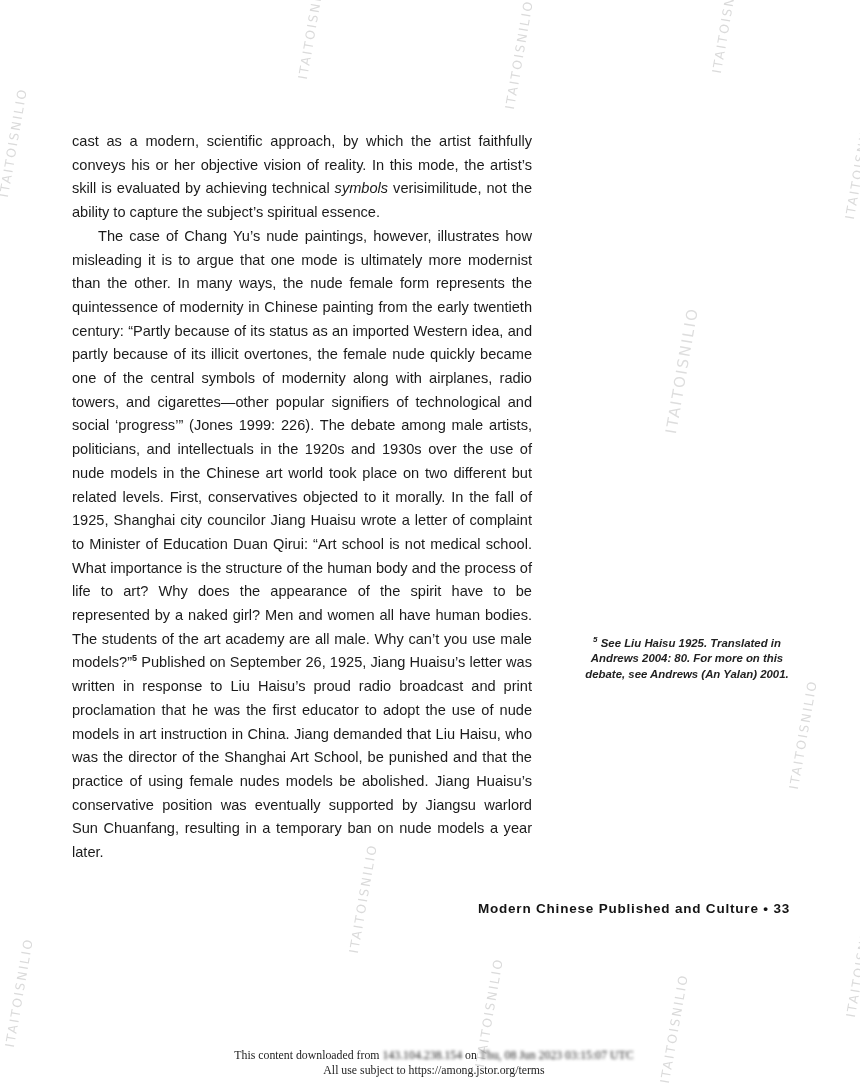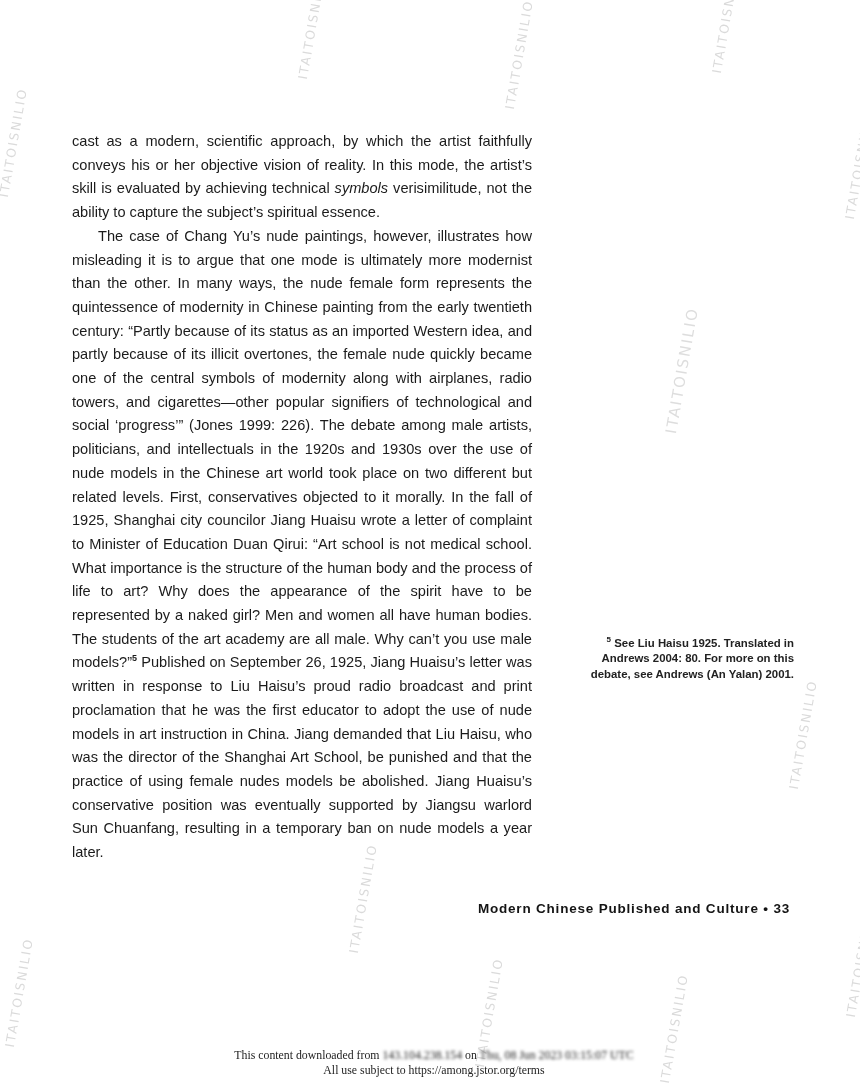--- a/index.html
+++ b/index.html
@@ -52,21 +52,22 @@
 
   .sidenote {
     position: absolute;
     left: 580px;
     top: 636px;
     width: 214px;
     font-size: 11.4px;
     line-height: 15.3px;
     font-weight: bold;
     color: #222222;
-    text-align: right;
+    text-align: center;
+    font-style: italic;
   }
   .sidenote sup { font-size: 8px; vertical-align: super; line-height: 0; }
 
   .footer {
     position: absolute;
     left: 0;
     right: 70px;
     top: 901px;
     text-align: right;
     font-weight: bold;

